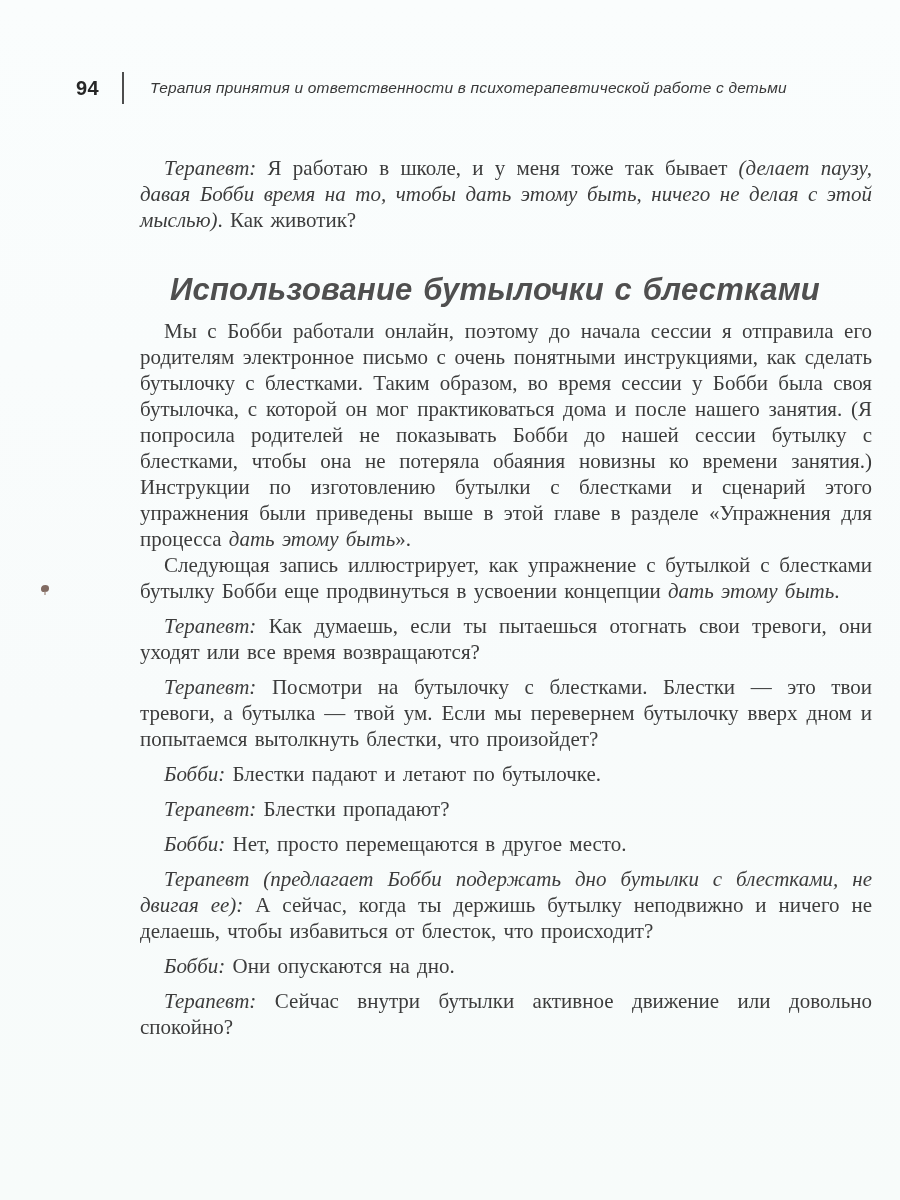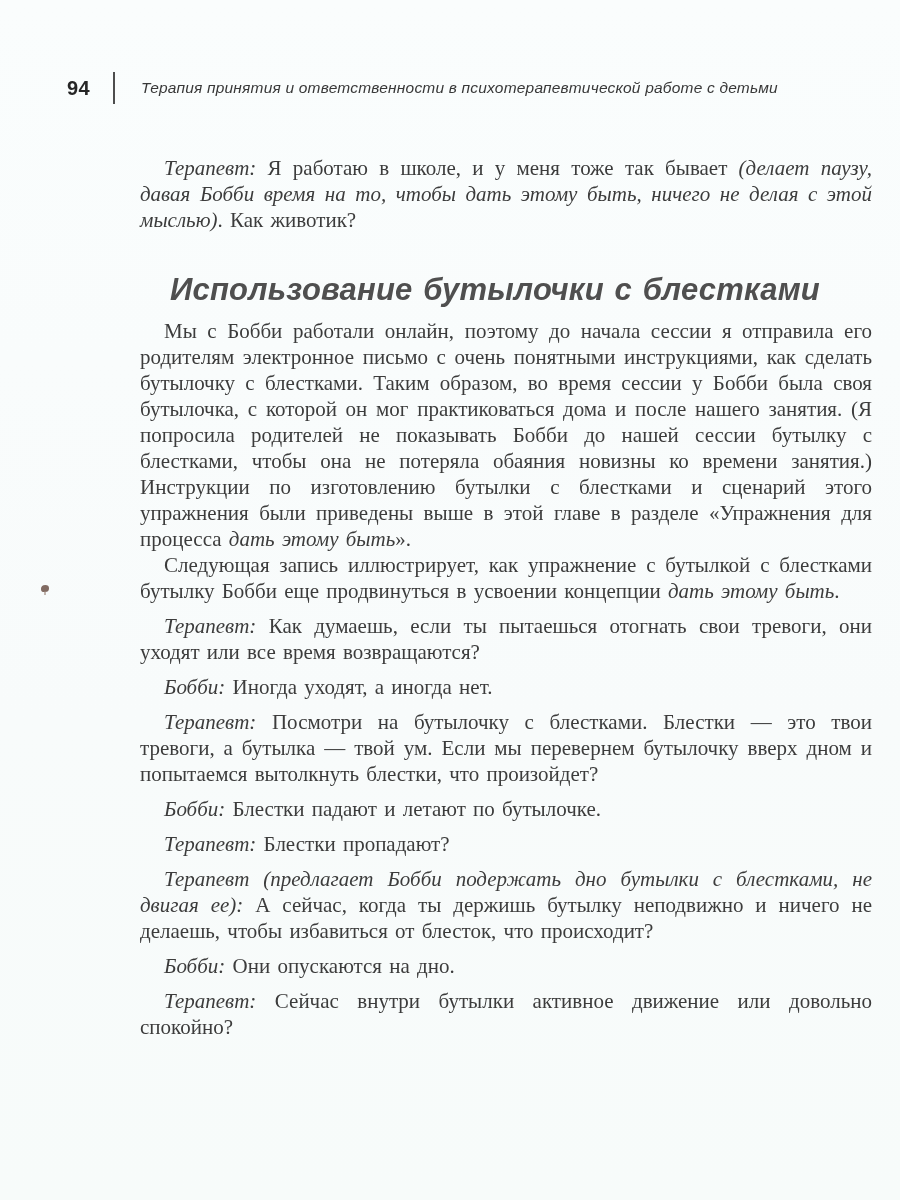--- a/index.html
+++ b/index.html
@@ -27,20 +27,21 @@
     display: flex;
     align-items: center;
     font-family: "Liberation Sans", "DejaVu Sans", sans-serif;
   }
   .page-number {
     font-size: 20px;
     font-weight: 700;
     color: #262626;
     min-width: 27px;
     letter-spacing: 0.5px;
+    margin-left: 9px;
   }
   .header-rule {
     width: 2px;
     height: 32px;
     background: #4d4d4d;
     margin-left: 19px;
     margin-right: 26px;
   }
   .running-title {
     font-size: 15.5px;
@@ -112,22 +113,22 @@
   </div>
 
   <div class="speck"></div>
 
   <div class="content">
       <p class="para dialogue"><em>Терапевт:</em><span> Я работаю в школе, и у меня тоже так бывает </span><em>(делает паузу, давая Бобби время на то, чтобы дать этому быть, ничего не делая с этой мыслью)</em><span>. Как животик?</span></p>
       <h2 class="section-heading">Использование бутылочки с блестками</h2>
       <p class="para body"><span>Мы с Бобби работали онлайн, поэтому до начала сессии я отправила его родителям электронное письмо с очень понятными инструкциями, как сделать бутылочку с блестками. Таким образом, во время сессии у Бобби была своя бутылочка, с которой он мог практиковаться дома и после нашего занятия. (Я попросила родителей не показывать Бобби до нашей сессии бутылку с блестками, чтобы она не потеряла обаяния новизны ко времени занятия.) Инструкции по изготовлению бутылки с блестками и сценарий этого упражнения были приведены выше в этой главе в разделе «Упражнения для процесса </span><em>дать этому быть</em><span>».</span></p>
       <p class="para body"><span>Следующая запись иллюстрирует, как упражнение с бутылкой с блестками бутылку Бобби еще продвинуться в усвоении концепции </span><em>дать этому быть</em><span>.</span></p>
       <p class="para dialogue"><em>Терапевт:</em><span> Как думаешь, если ты пытаешься отогнать свои тревоги, они уходят или все время возвращаются?</span></p>
-      <p class="para dialogue"><em>Бобби:</em><span> Иногда уходят, а иногда нет.</span></p>
       <p class="para dialogue"><em>Терапевт:</em><span> Посмотри на бутылочку с блестками. Блестки — это твои тревоги, а бутылка — твой ум. Если мы перевернем бутылочку вверх дном и попытаемся вытолкнуть блестки, что произойдет?</span></p>
       <p class="para dialogue"><em>Бобби:</em><span> Блестки падают и летают по бутылочке.</span></p>
       <p class="para dialogue"><em>Терапевт:</em><span> Блестки пропадают?</span></p>
+      <p class="para dialogue"><em>Бобби:</em><span> Нет, просто перемещаются в другое место.</span></p>
       <p class="para dialogue"><em>Терапевт (предлагает Бобби подержать дно бутылки с блестками, не двигая ее):</em><span> А сейчас, когда ты держишь бутылку неподвижно и ничего не делаешь, чтобы избавиться от блесток, что происходит?</span></p>
       <p class="para dialogue"><em>Бобби:</em><span> Они опускаются на дно.</span></p>
       <p class="para dialogue"><em>Терапевт:</em><span> Сейчас внутри бутылки активное движение или довольно спокойно?</span></p>
     </div>
 
 </div>
 
 </body></html>

